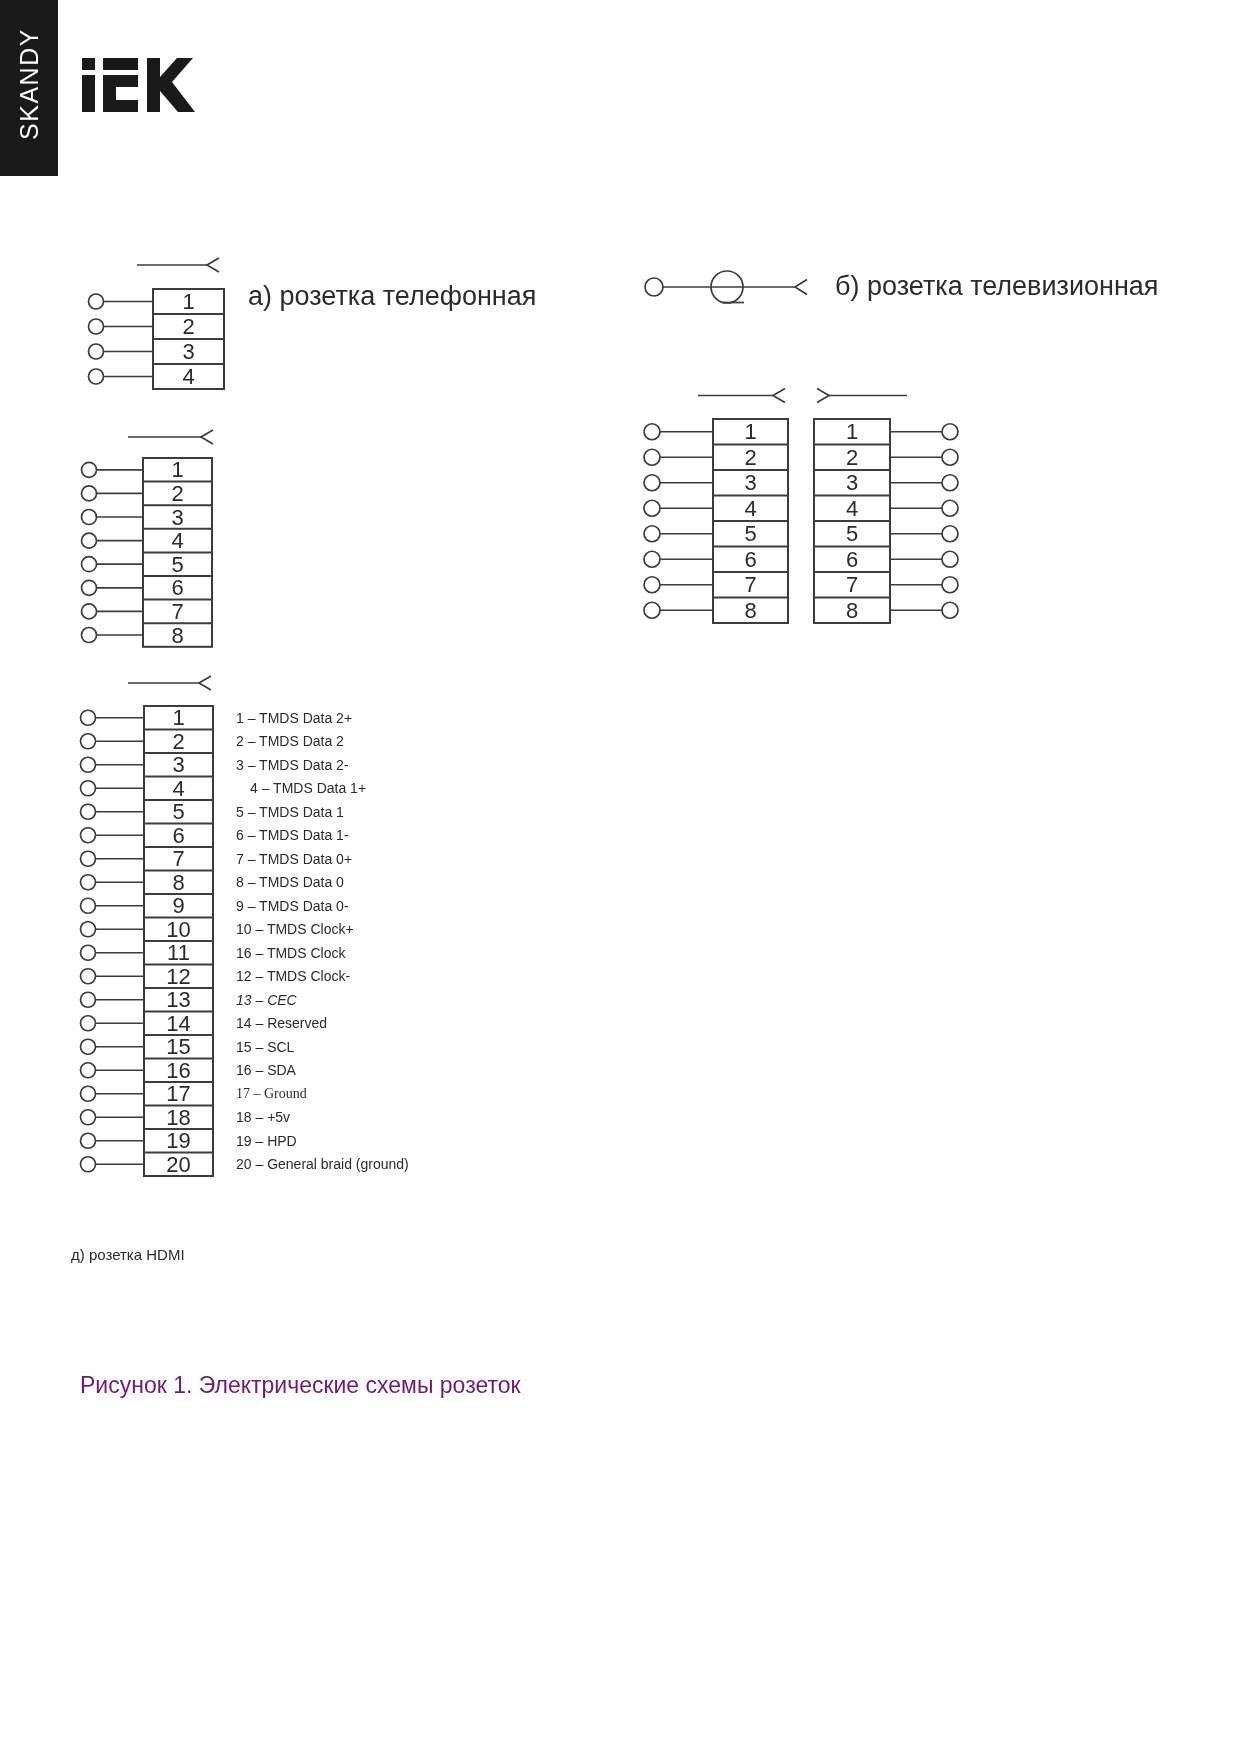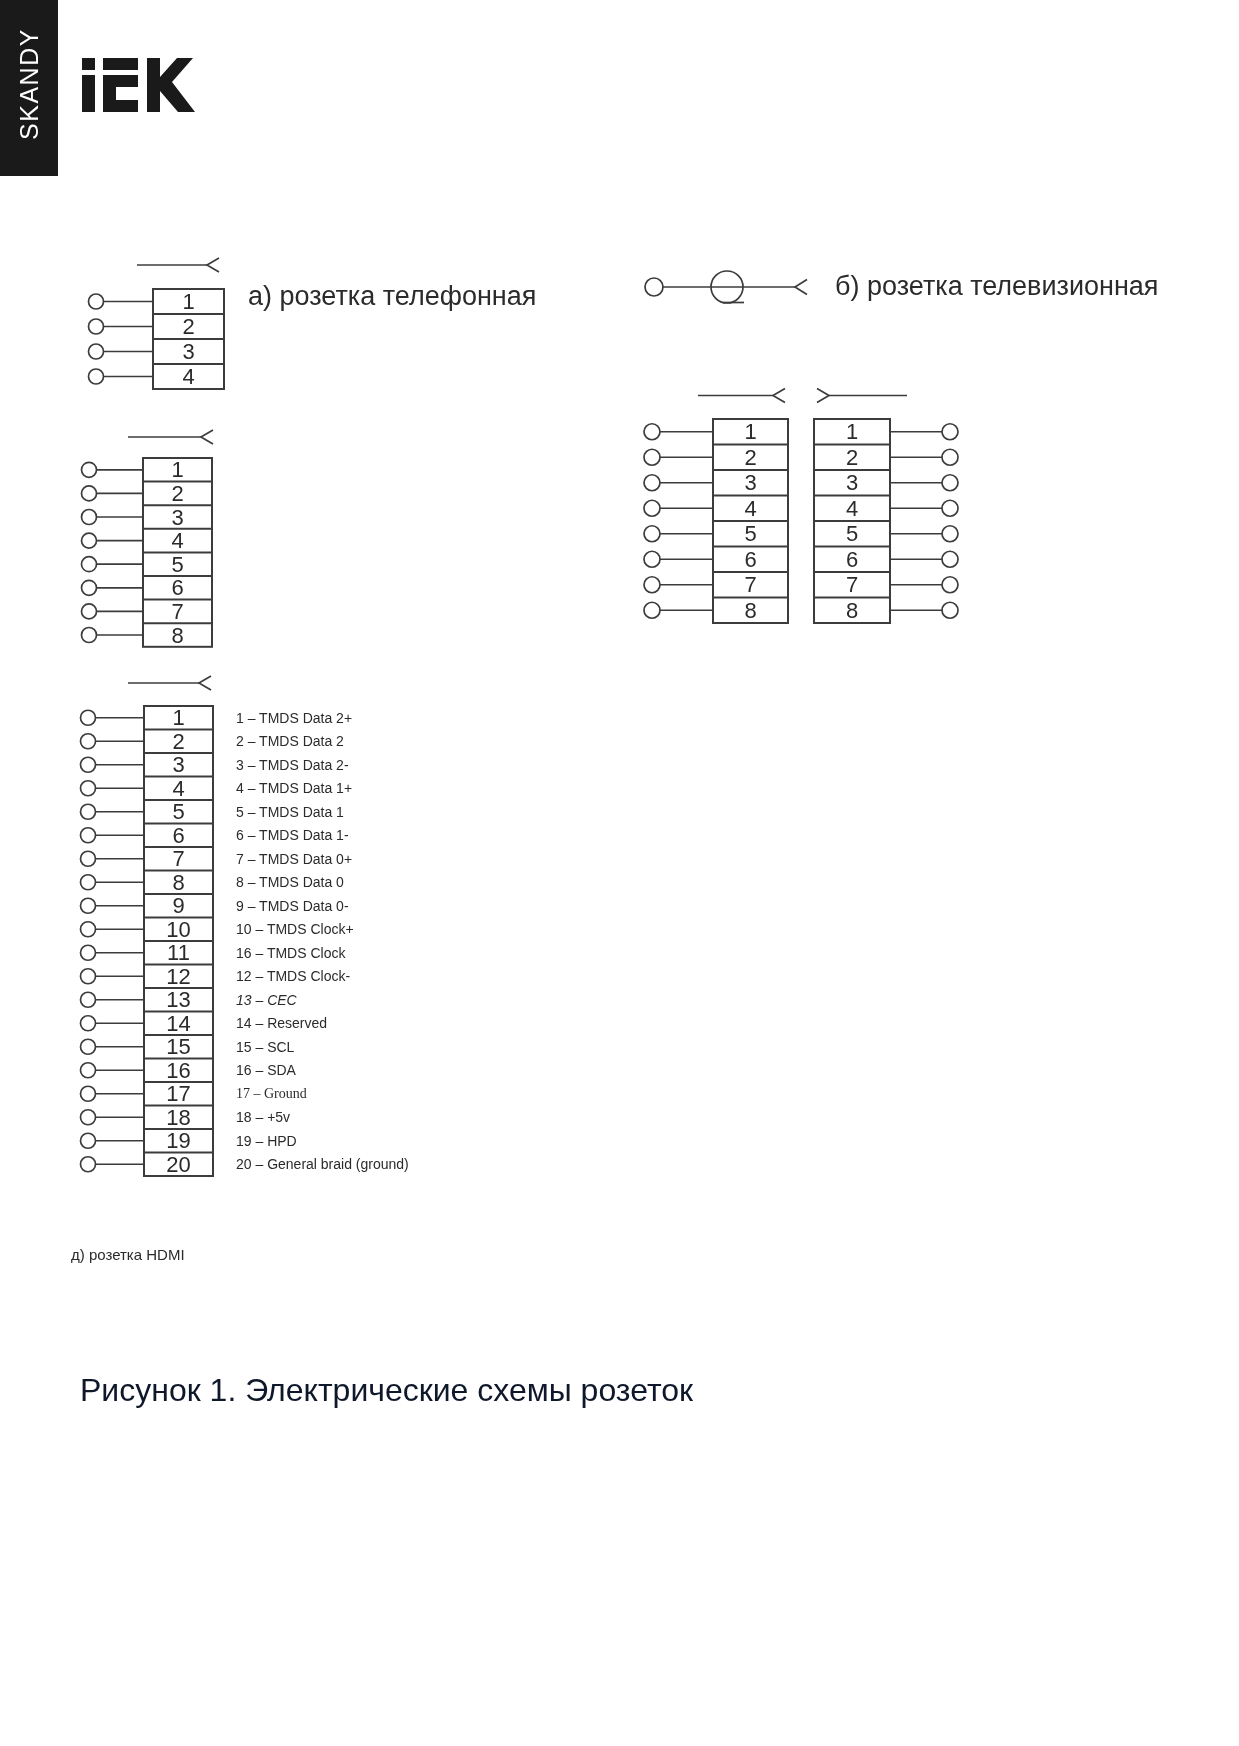--- a/index.html
+++ b/index.html
@@ -27,21 +27,21 @@
   #label-a { left:248px; top:284px; }
   #label-b { left:835px; top:274px; }
   #label-v { left:257px; top:481px; }
   #label-g { left:975px; top:432px; }
   #label-d { left:71px;  top:1206px; font-size:15px;margin-top:36px; }
   #hdmi-desc { position:absolute; left:236px; top:706px; width:420px; height:470px; }
   .hdmi-line {
     position:absolute; left:0; transform:translateY(-50%);
     font-size:14px; color:#2b2b2b; white-space:nowrap;
   }
-  #caption { position:absolute; left:80px; top:1372px; font-size:32px; color:#0f172a; }
+  #caption { position:absolute; left:80px; top:1372px; font-size:23px; color:#701a75; }
 </style>
 </head>
 <body>
 
 <div class="page">
 
   <div class="skandy-bar">
     <span class="skandy-text">SKANDY</span>
   </div>
 
@@ -278,21 +278,21 @@
     </svg>
 
   <div class="dlabel" id="label-a">а) розетка телефонная</div>
   <div class="dlabel" id="label-b">б) розетка телевизионная</div>
   <div class="dlabel" id="label-d">д) розетка HDMI</div>
 
   <div id="hdmi-desc">
       <div class="hdmi-line" style="top: 11.75px;">1 – TMDS Data 2+</div>
       <div class="hdmi-line" style="top: 35.25px;">2 – TMDS Data 2</div>
       <div class="hdmi-line" style="top: 58.75px;">3 – TMDS Data 2-</div>
-      <div class="hdmi-line" style="top: 82.25px;">4 – TMDS Data 1+</div>
+      <div class="hdmi-line" style="top: 82.25px; margin-left: 14px;">4 – TMDS Data 1+</div>
       <div class="hdmi-line" style="top: 105.75px;">5 – TMDS Data 1</div>
       <div class="hdmi-line" style="top: 129.25px;">6 – TMDS Data 1-</div>
       <div class="hdmi-line" style="top: 152.75px;">7 – TMDS Data 0+</div>
       <div class="hdmi-line" style="top: 176.25px;">8 – TMDS Data 0</div>
       <div class="hdmi-line" style="top: 199.75px;">9 – TMDS Data 0-</div>
       <div class="hdmi-line" style="top: 223.25px;">10 – TMDS Clock+</div>
       <div class="hdmi-line" style="top: 246.75px;">16 – TMDS Clock</div>
       <div class="hdmi-line" style="top: 270.25px;">12 – TMDS Clock-</div>
       <div class="hdmi-line" style="top: 293.75px; font-style: italic;">13 – CEC</div>
       <div class="hdmi-line" style="top: 317.25px;">14 – Reserved</div>

